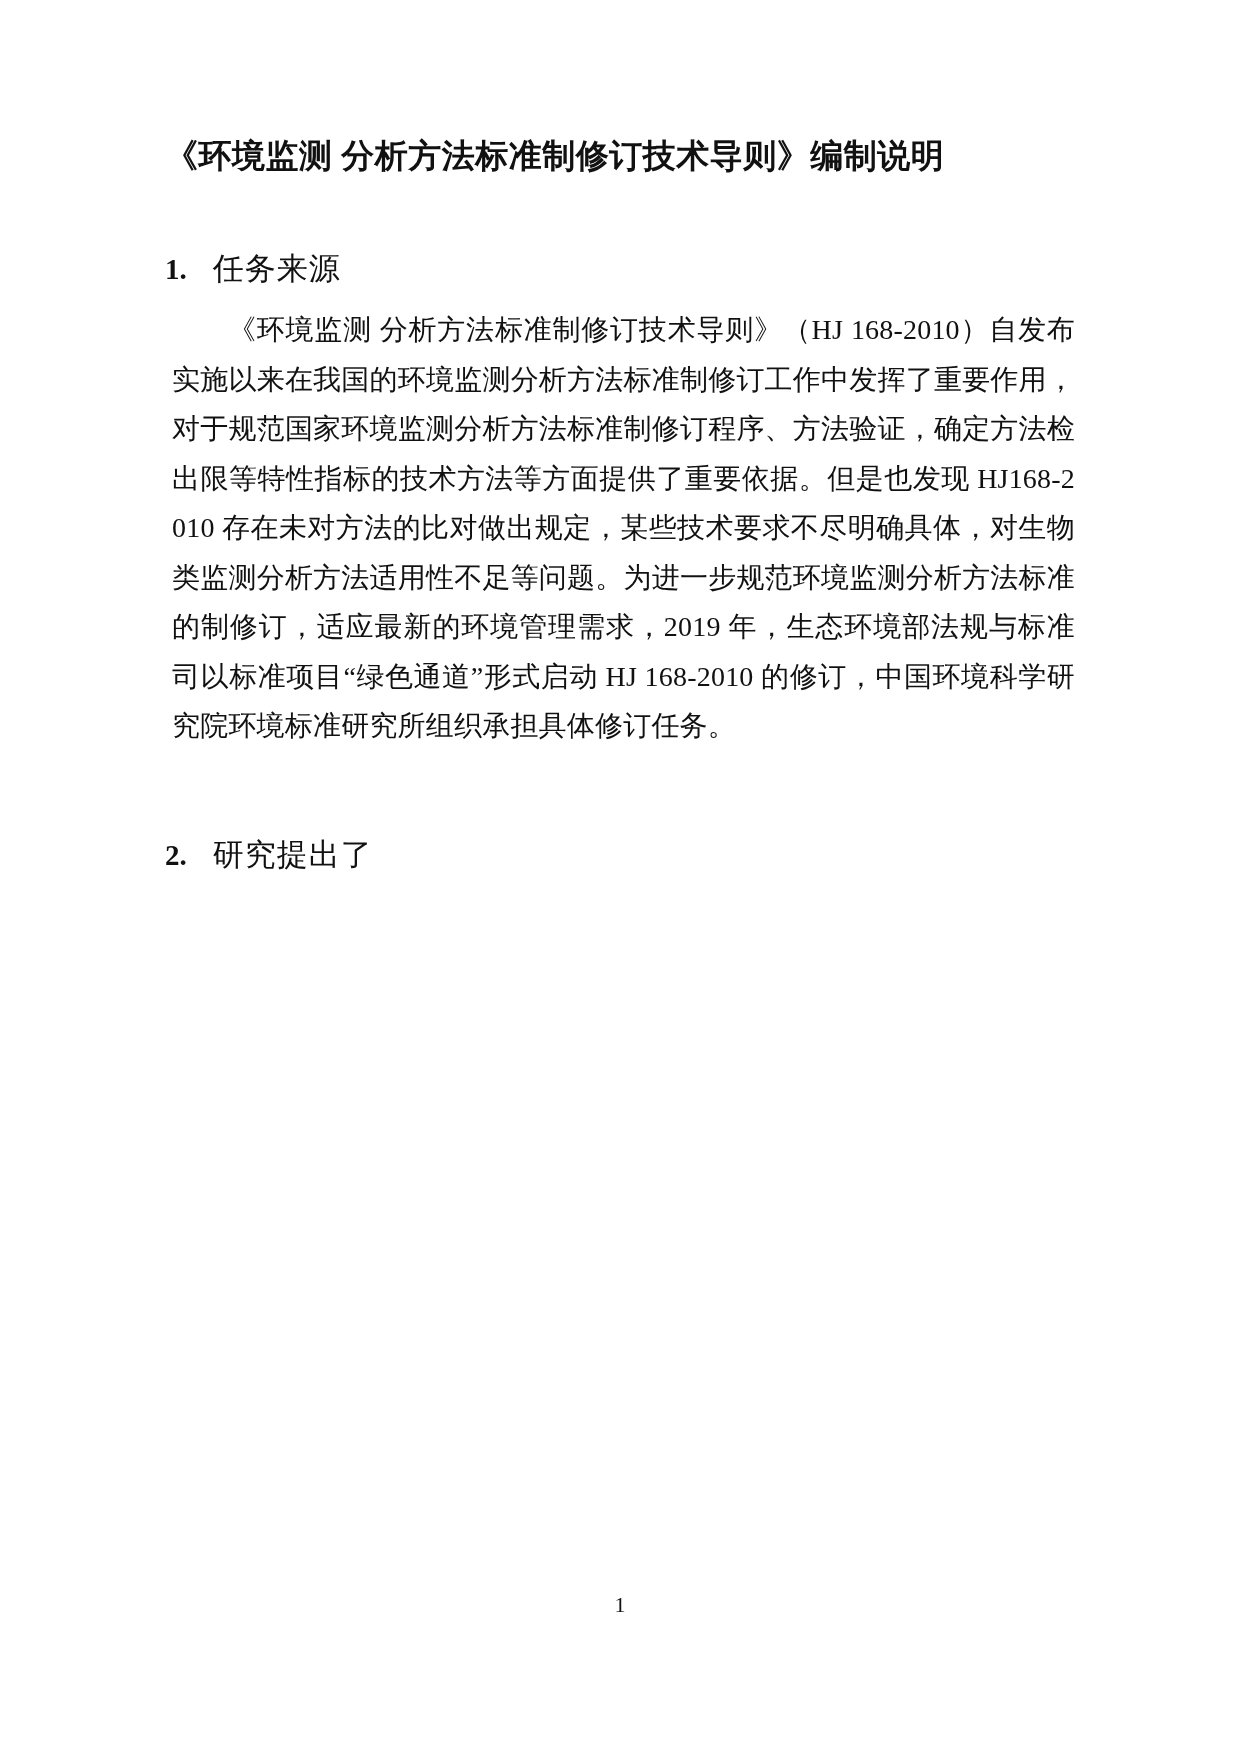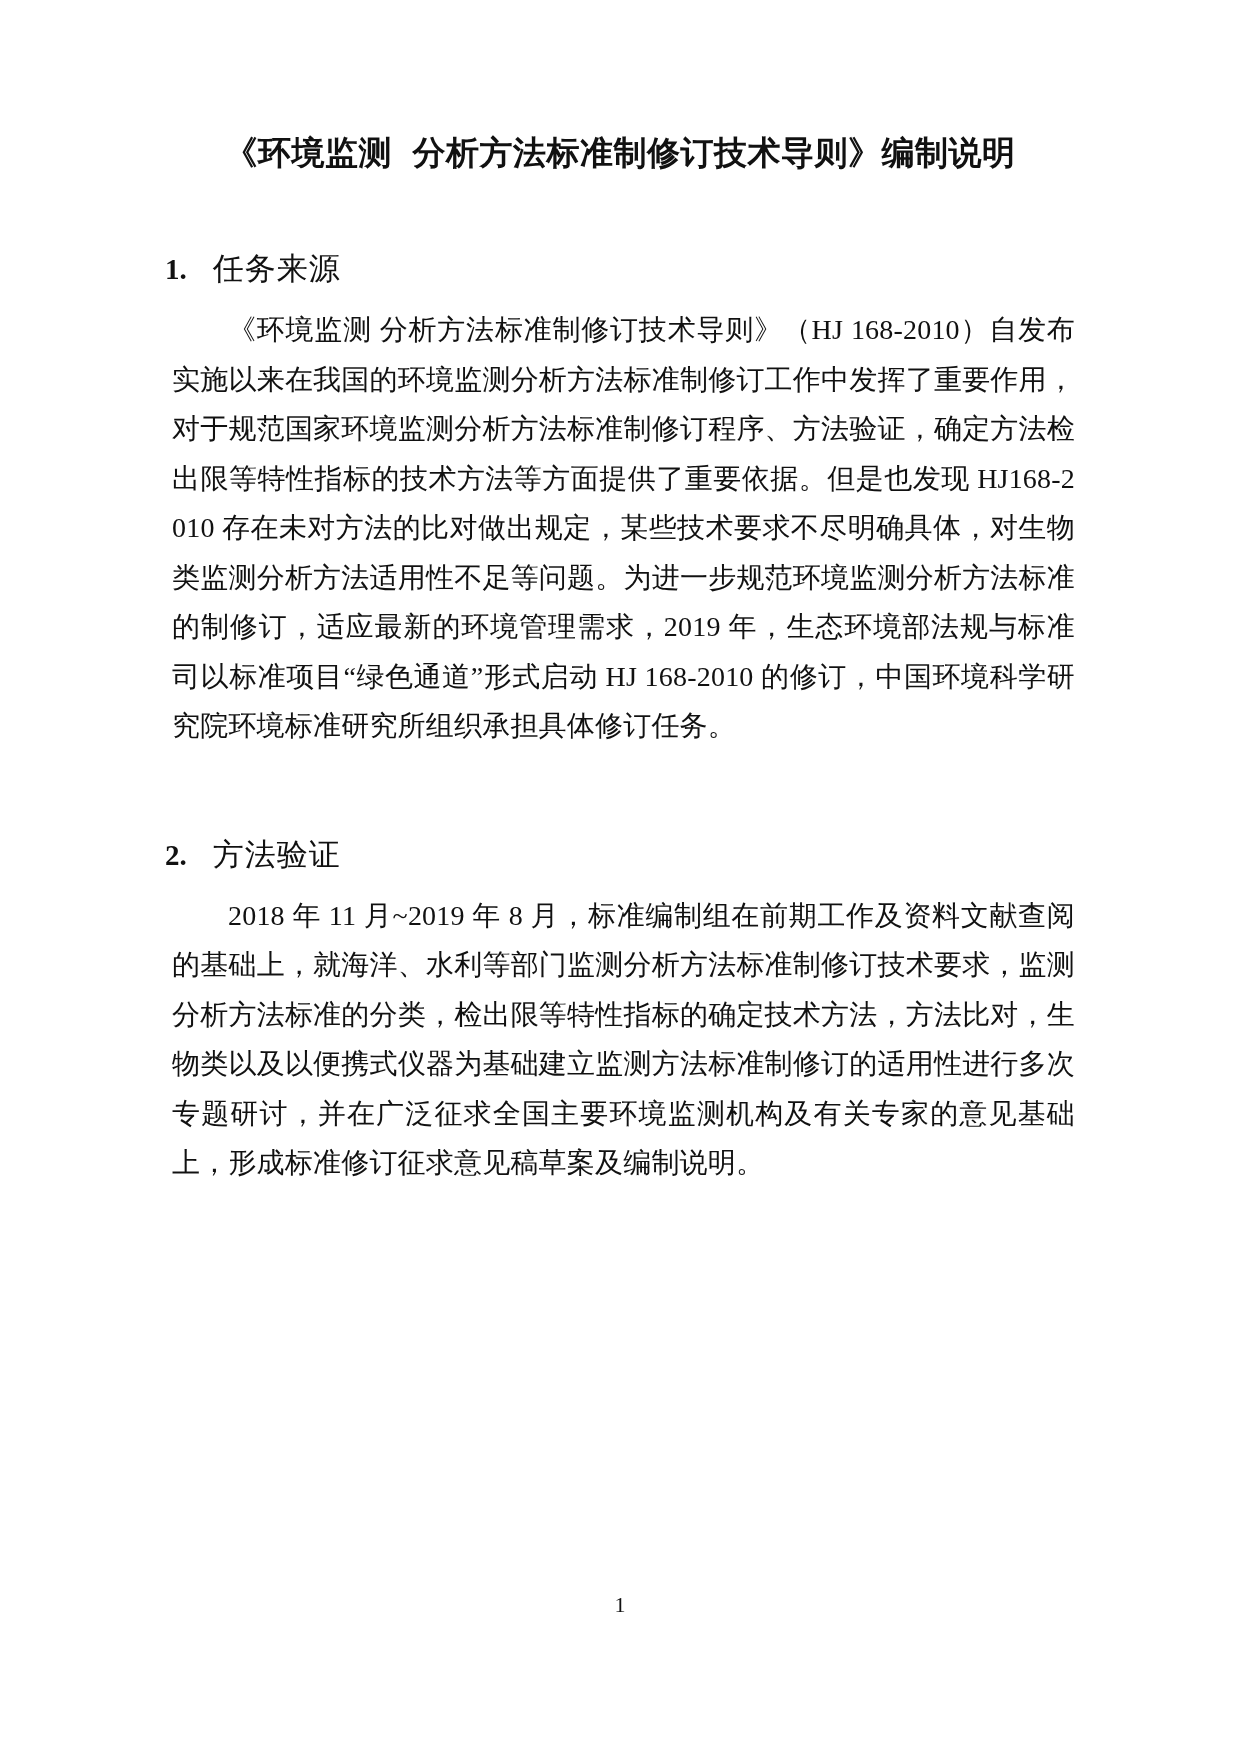--- a/index.html
+++ b/index.html
@@ -14,25 +14,25 @@
     margin: 0 auto;
     background: #ffffff;
     color: #111111;
     font-family: "Liberation Serif", "DejaVu Serif", serif;
     overflow: hidden;
     box-sizing: border-box;
     padding: 0 165px;
   }
   .doc-title {
     margin: 133px 0 0 0;
-    text-align: center;
+    text-align: left;
     font-size: 33px;
     line-height: 46px;
     font-weight: 700;
-    font-family: Liberation Mono, monospace;
+    font-family: Liberation Serif, serif;
     letter-spacing: 0.5px;
   }
   .section-heading {
     display: flex;
     align-items: baseline;
     margin-top: 70px;
     line-height: 40px;
   }
   .section-heading.second {
     margin-top: 84px;
@@ -84,22 +84,21 @@
     <span class="sec-num">1.</span>
     <span class="sec-title">任务来源</span>
   </div>
 
   <div class="body-text">
     <p class="para">《环境监测 分析方法标准制修订技术导则》（HJ 168-2010）自发布实施以来在我国的环境监测分析方法标准制修订工作中发挥了重要作用，对于规范国家环境监测分析方法标准制修订程序、方法验证，确定方法检出限等特性指标的技术方法等方面提供了重要依据。但是也发现 HJ168-2010 存在未对方法的比对做出规定，某些技术要求不尽明确具体，对生物类监测分析方法适用性不足等问题。为进一步规范环境监测分析方法标准的制修订，适应最新的环境管理需求，2019 年，生态环境部法规与标准司以标准项目“绿色通道”形式启动 HJ 168-2010 的修订，中国环境科学研究院环境标准研究所组织承担具体修订任务。</p>
   </div>
 
   <div class="section-heading second">
     <span class="sec-num">2.</span>
-    <span class="sec-title">方法验证</span>
+    <span class="sec-title">研究提出了</span>
   </div>
 
   <div class="body-text">
-    <p class="para">2018 年 11 月~2019 年 8 月，标准编制组在前期工作及资料文献查阅的基础上，就海洋、水利等部门监测分析方法标准制修订技术要求，监测分析方法标准的分类，检出限等特性指标的确定技术方法，方法比对，生物类以及以便携式仪器为基础建立监测方法标准制修订的适用性进行多次专题研讨，并在广泛征求全国主要环境监测机构及有关专家的意见基础上，形成标准修订征求意见稿草案及编制说明。</p>
   </div>
 
   <div class="page-number">1</div>
 
 </div>
 
 </body></html>

